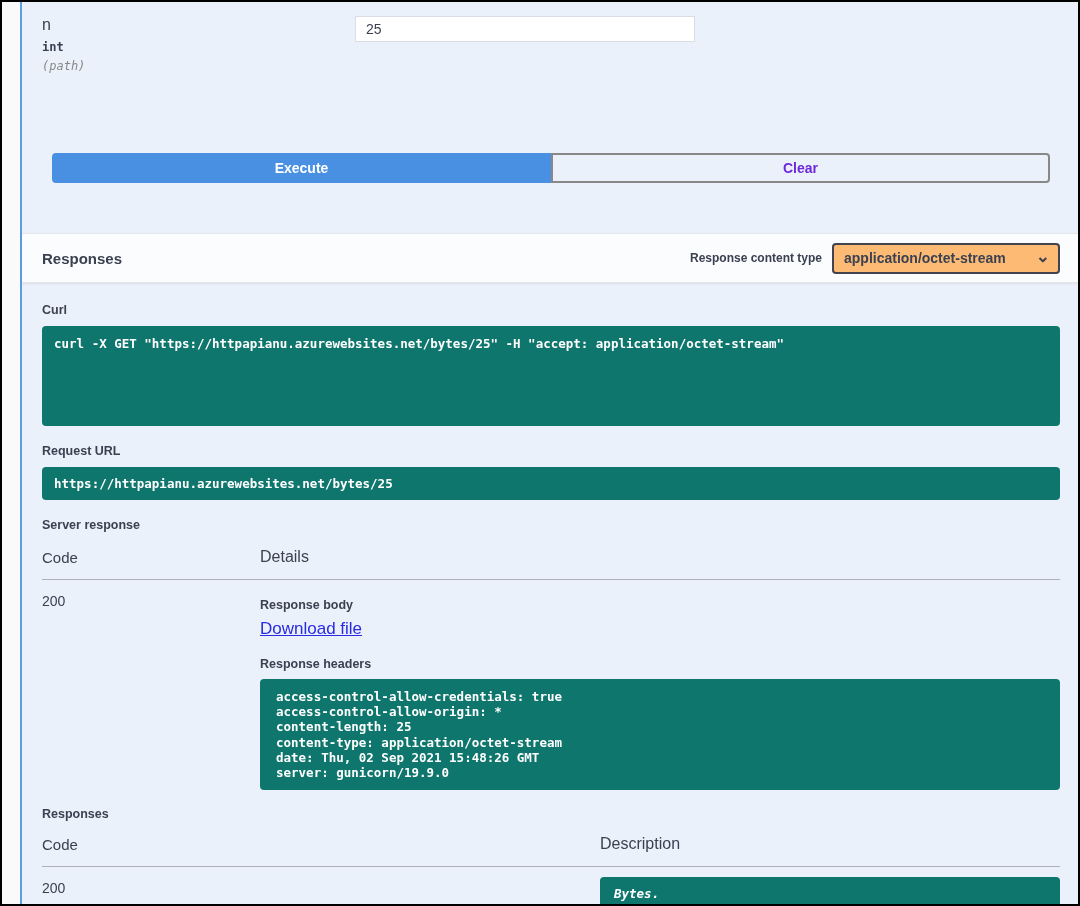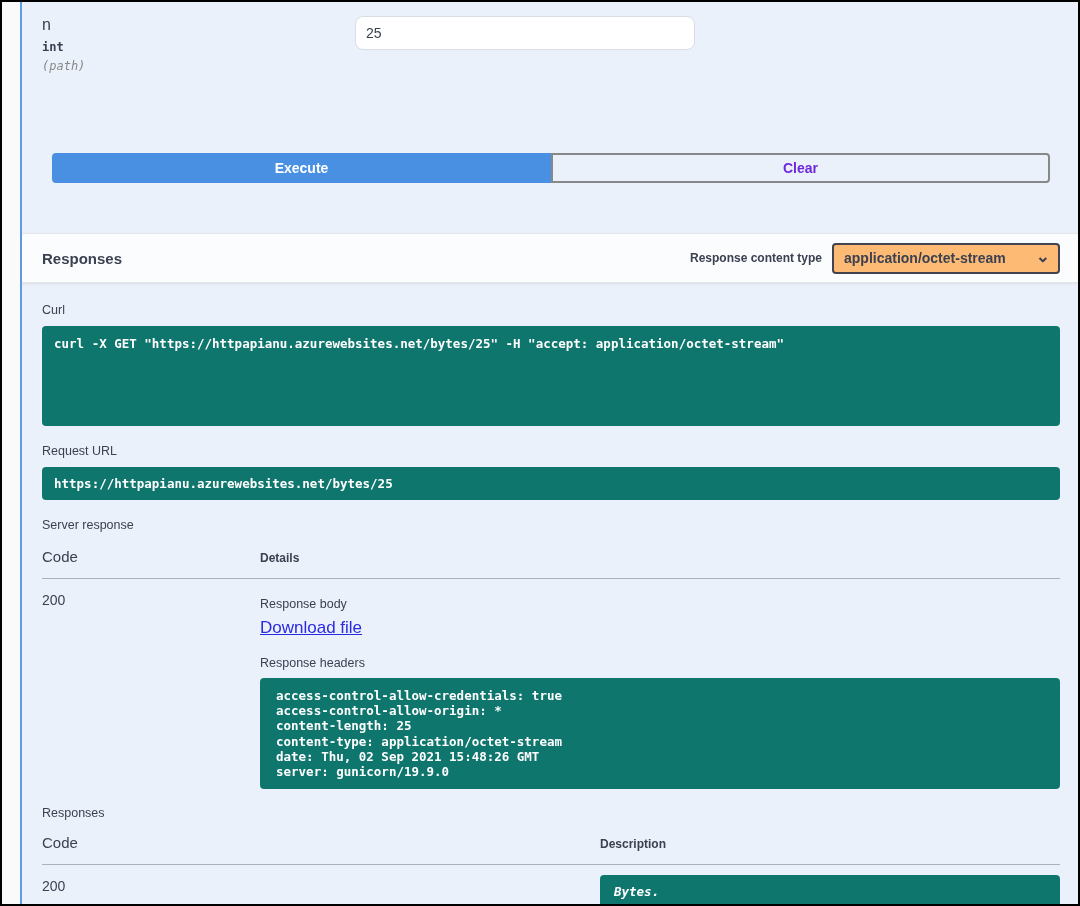--- a/index.html
+++ b/index.html
@@ -32,22 +32,22 @@
   .param-name { font-size: 16px; color: #3b4151; margin-bottom: 6px; }
   .param-type {
     font-family: "DejaVu Sans Mono", monospace;
     font-size: 12px; font-weight: bold; margin-bottom: 5px;
   }
   .param-in {
     font-family: "DejaVu Sans Mono", monospace;
     font-size: 12px; font-style: italic; color: #888;
   }
   .param-input {
-    width: 340px; height: 34px;
-    border: 1px solid #d9dee4; border-radius: 8px;
+    width: 340px; height: 26px;
+    border: 1px solid #d9dee4; border-radius: 0;
     padding: 0 10px;
     font-family: "Liberation Sans", sans-serif;
     font-size: 14px; color: #3b4151; background: #fff;
     outline: none;
   }
 
   
   .execute-wrapper {
     display: flex;
     padding: 18px 28px 0 30px;
@@ -97,21 +97,21 @@
   .select-wrap .chev {
     position: absolute; right: 10px; top: 45%;
     transform: translateY(-50%);
     font-size: 17px; font-weight: bold; color: #3b4151;
     pointer-events: none; line-height: 1;
   }
 
   
   .responses-inner { padding: 20px 18px 20px 20px; }
   h5.lbl {
-    font-size: 12.5px; font-weight: normal; color: #3b4151;
+    font-size: 12.5px; font-weight: bold; color: #3b4151;
   }
   .codeblock {
     background: #0f766e; border-radius: 4px;
     color: #fff;
     font-family: "DejaVu Sans Mono", monospace;
     font-size: 12.5px; font-weight: 600;
   }
   .curl-block {
     height: 100px; padding: 10px 12px;
     margin: 9px 0 18px 0;
@@ -127,21 +127,21 @@
 
   
   table { width: 100%; border-collapse: collapse; }
   thead td {
     padding: 14px 0 13px 0;
     border-bottom: 1px solid rgba(59,65,81,.2);
     vertical-align: bottom;
   }
   td.col-status-hdr { font-size: 15px; font-weight: normal; width: 218px; }
   td.col-status-hdr.wide { width: 558px; }
-  td.col-label-hdr { font-size: 12px; font-weight: bold; }
+  td.col-label-hdr { font-size: 16px; font-weight: normal; }
   tbody td { vertical-align: top; padding-top: 13px; }
   .status-cell { font-size: 14px; color: #3b4151; }
 
   .details-cell h5.lbl { margin: 5px 0 7px 0; }
   a.download {
     display: inline-block;
     font-size: 17px; color: #2a2ae2;
     text-decoration: underline;
     margin-bottom: 13px;
   }

